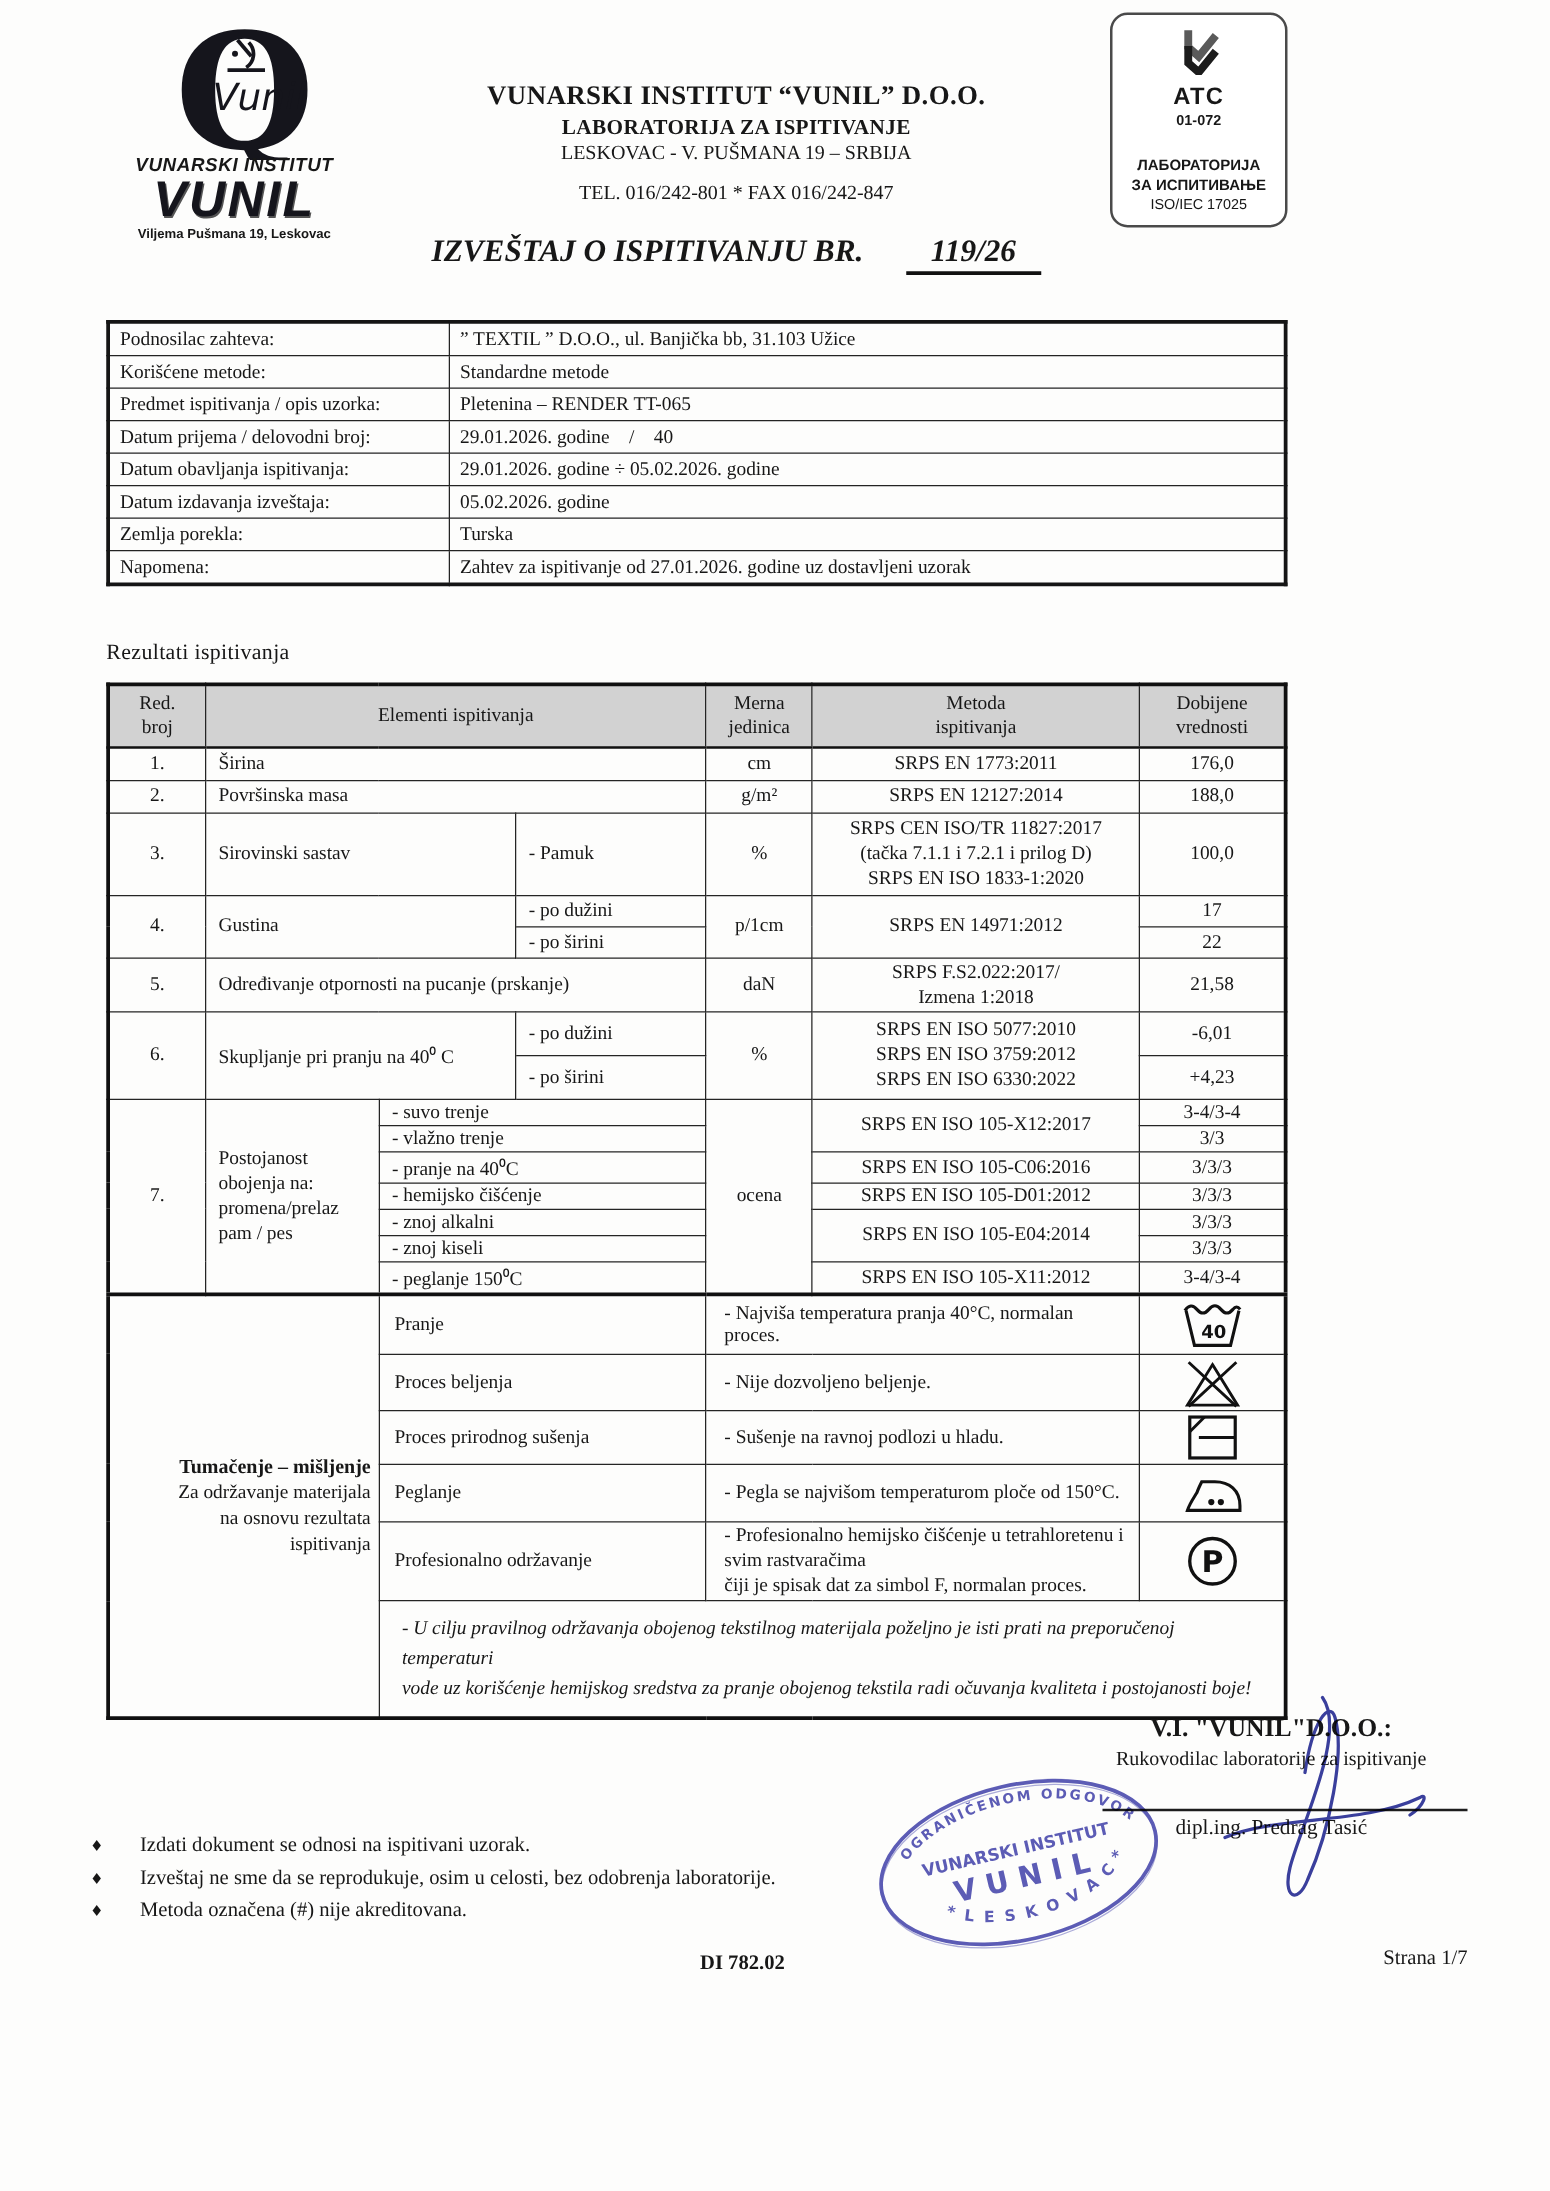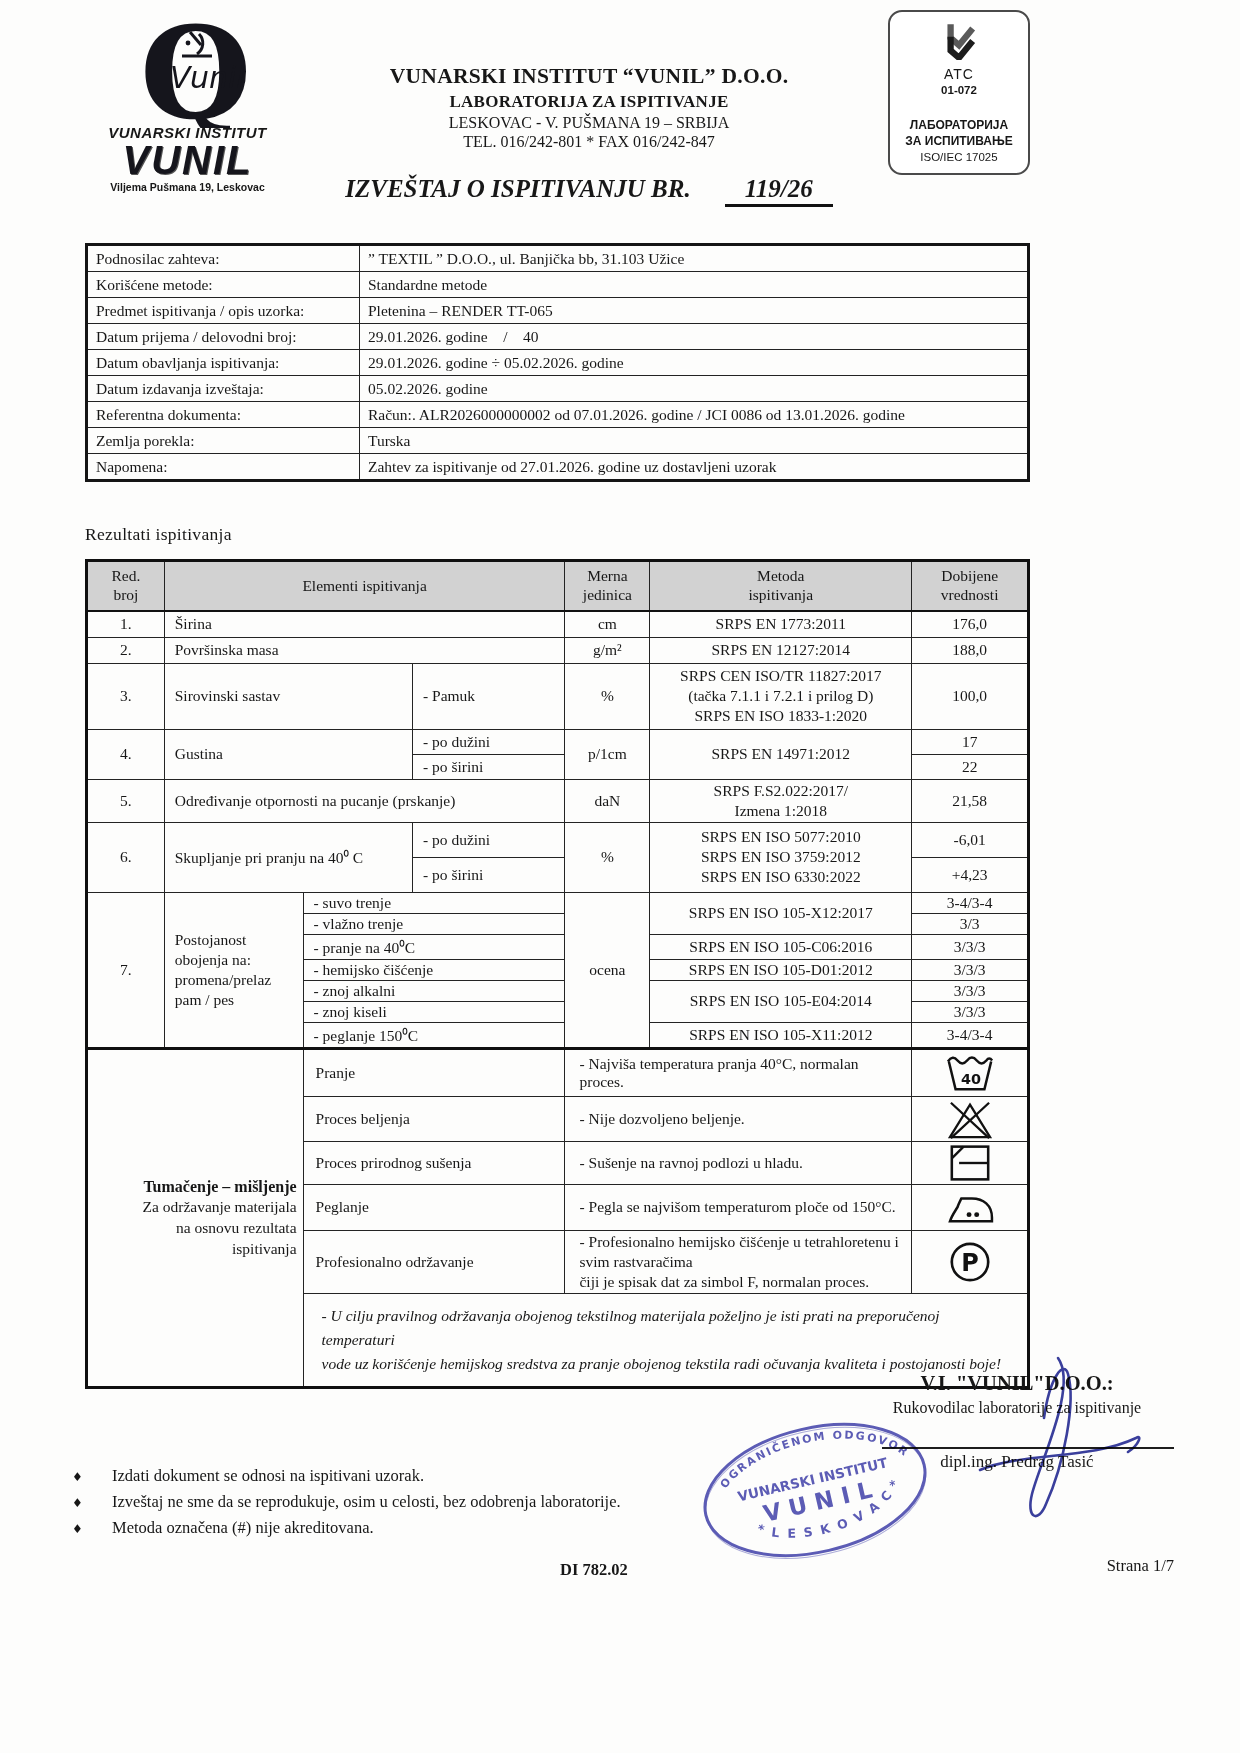--- a/index.html
+++ b/index.html
@@ -11,25 +11,25 @@
   .header{display:flex;align-items:flex-start;margin:10px 210px 0 85px;width:945px;}
   .logo-block{width:205px;flex:0 0 205px;text-align:center;}
   .q-logo{display:block;margin:0 auto;}
   .logo-line1{font-family:"Liberation Sans",sans-serif;font-weight:bold;font-style:italic;font-size:15px;letter-spacing:.5px;margin-top:-4px;}
   .logo-line2{font-family:"Liberation Sans",sans-serif;font-weight:bold;font-style:italic;font-size:40px;line-height:.95;letter-spacing:2px;color:#15151c;text-shadow:1px 1px 0 #555;}
   .logo-line3{font-family:"Liberation Sans",sans-serif;font-weight:bold;font-size:10.5px;margin-top:2px;}
   .header-center{flex:1;text-align:center;padding-top:6px;}
   .hc-company{font-size:21.5px;font-weight:bold;letter-spacing:.3px;margin-top:48px;}
   .hc-lab{font-size:17px;font-weight:bold;margin-top:3px;letter-spacing:.3px;}
   .hc-addr{font-size:16px;margin-top:2px;}
-  .hc-tel{font-size:16px;margin-top:1px;}
+  .hc-tel{font-size:16px;margin-top:14px;}
   .hc-title-row{margin-top:24px;font-size:25px;font-weight:bold;font-style:italic;}
   .report-number{display:inline-block;margin-left:34px;padding:0 20px 1px 20px;border-bottom:3.5px solid #111;}
   .badge{flex:0 0 130px;width:130px;border:2px solid #4a4a4a;border-radius:14px;padding:10px 4px 10px 4px;text-align:center;font-family:"Liberation Sans",sans-serif;background:#fff;}
-  .badge-atc{font-weight:normal;font-size:14px;margin-top:2px;letter-spacing:1px;}
+  .badge-atc{font-weight:bold;font-size:19px;margin-top:2px;letter-spacing:1px;}
   .badge-code{font-size:11.5px;margin-top:2px;font-weight:bold;}
   .badge-lab{font-weight:bold;font-size:12px;margin-top:22px;line-height:1.25;}
   .badge-iso{font-size:11.5px;margin-top:2px;}
   
   .info-table{border-collapse:collapse;margin:36px 0 0 85px;width:945px;border:3px solid #151515;}
   .info-table td{border:1.6px solid #232323;font-size:15.5px;padding:1px 8px;height:23px;white-space:nowrap;}
   .info-table td.ilabel{width:255px;}
   
   .section-title{margin:42px 0 14px 85px;font-size:17.5px;letter-spacing:.3px;}
   
@@ -129,24 +129,20 @@
           <td class="ilabel">Datum prijema / delovodni broj:</td>
           <td>29.01.2026. godine&nbsp;&nbsp;&nbsp;&nbsp;/&nbsp;&nbsp;&nbsp;&nbsp;40</td>
         </tr>
       <tr>
           <td class="ilabel">Datum obavljanja ispitivanja:</td>
           <td>29.01.2026. godine ÷ 05.02.2026. godine</td>
         </tr>
       <tr>
           <td class="ilabel">Datum izdavanja izveštaja:</td>
           <td>05.02.2026. godine</td>
-        </tr>
-      <tr>
-          <td class="ilabel">Referentna dokumenta:</td>
-          <td>Račun:. ALR2026000000002 od 07.01.2026. godine / JCI 0086 od 13.01.2026. godine</td>
         </tr>
       <tr>
           <td class="ilabel">Zemlja porekla:</td>
           <td>Turska</td>
         </tr>
       <tr>
           <td class="ilabel">Napomena:</td>
           <td>Zahtev za ispitivanje od 27.01.2026. godine uz dostavljeni uzorak</td>
         </tr>
     </tbody>

